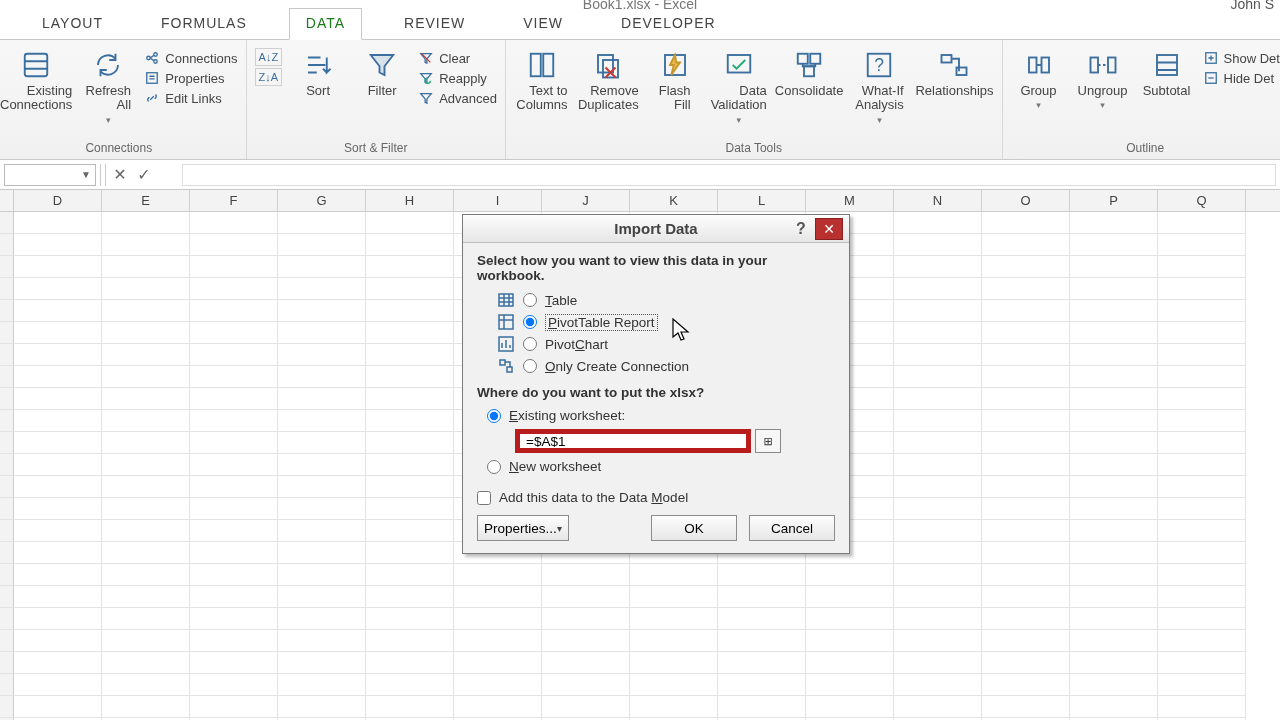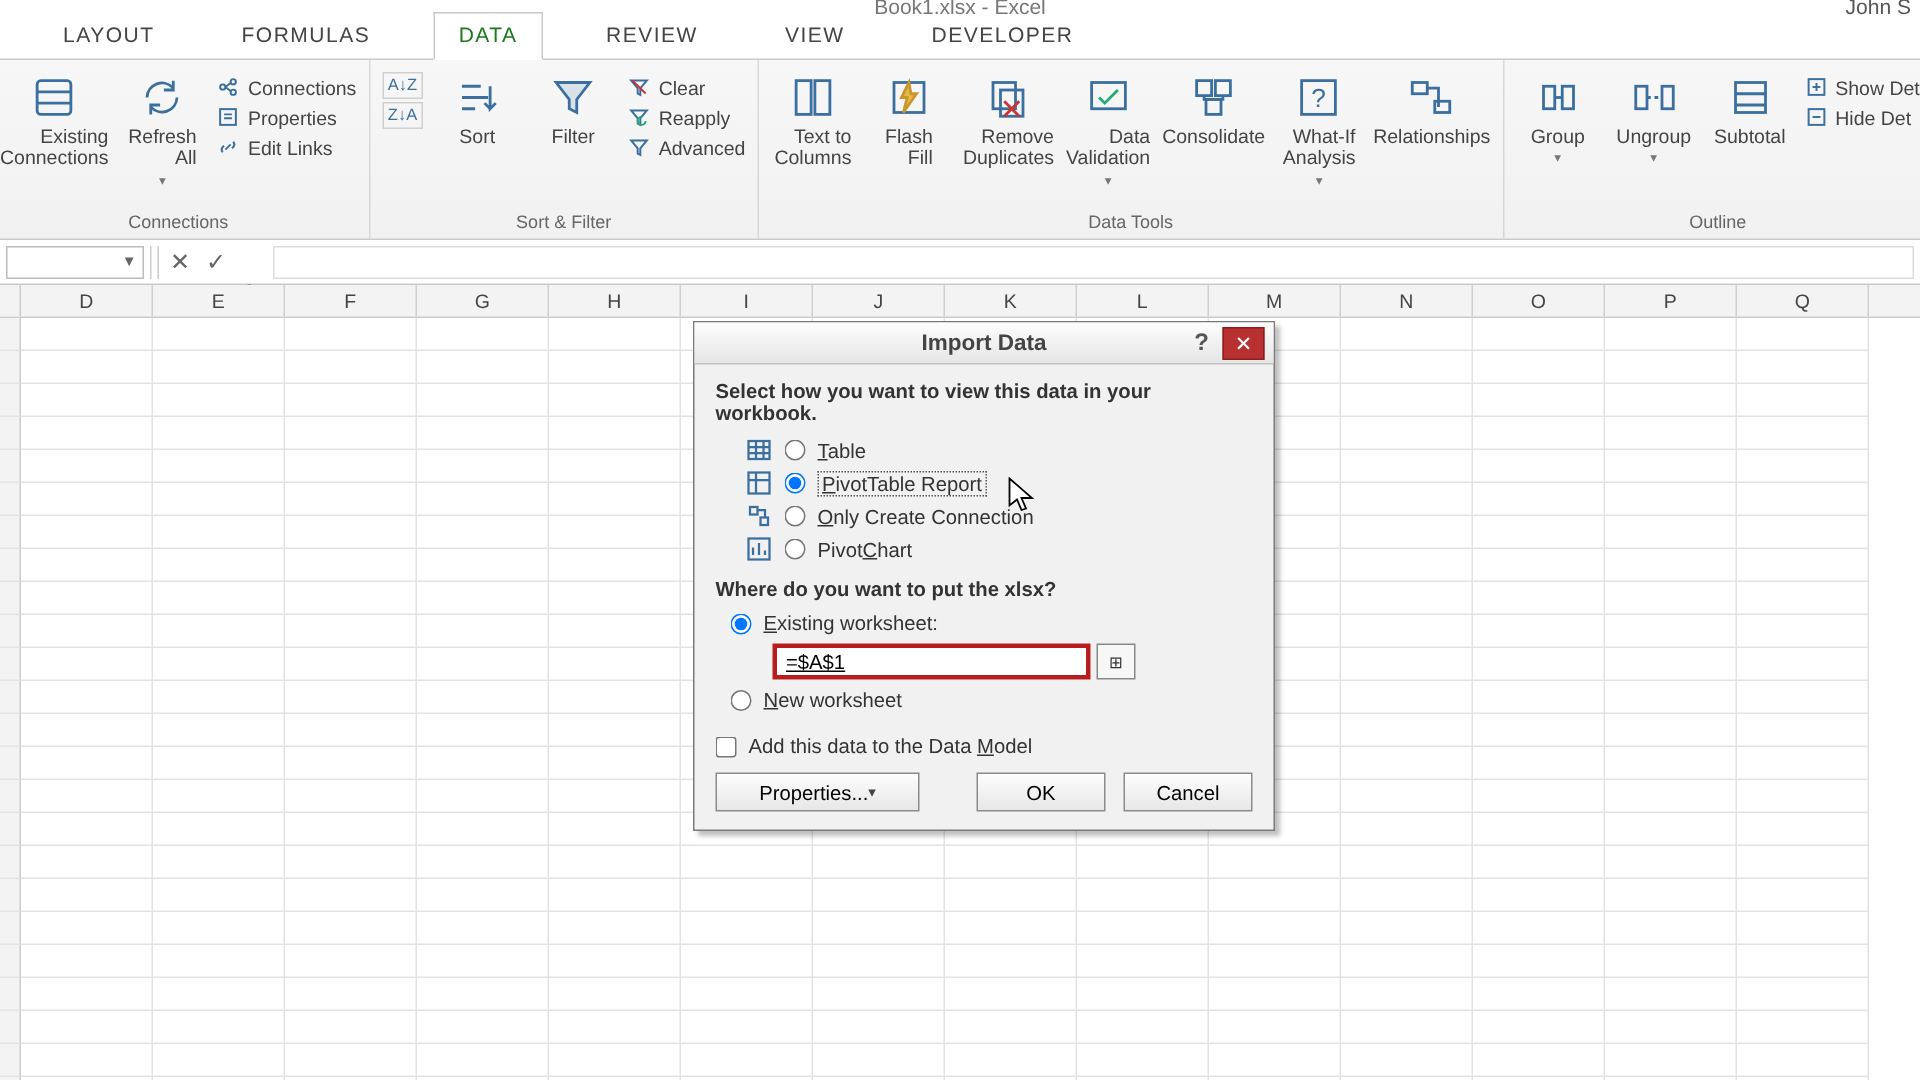--- a/index.html
+++ b/index.html
@@ -56,26 +56,26 @@
   .dlg-body { padding:10px 14px 12px; font-size:13.5px; color:#333; }
   .dlg-section { margin-bottom:8px; }
   .dlg-prompt { font-weight:bold; margin-bottom:6px; }
   .opt-row { display:flex; align-items:center; gap:8px; padding:2px 0 2px 20px; }
   .opt-icon { width:18px; height:18px; display:inline-flex; align-items:center; justify-content:center; }
   input[type=radio],input[type=checkbox]{ width:14px; height:14px; margin:0; }
   .u { text-decoration:underline; }
   .selected-box { border:1px dotted #555; padding:0 2px; }
   .cursor-arrow { position:absolute; left:672px; top:318px; pointer-events:none; }
   .ref-input-wrap { display:flex; align-items:center; gap:4px; padding:4px 0 4px 38px; }
-  .ref-input { width:212px; height:24px; border:3px solid #b91c1c; padding:0 6px; font-size:13.5px;text-decoration:underline; }
+  .ref-input { width:236px; height:24px; border:5px solid #b91c1c; padding:0 6px; font-size:13.5px; }
   .ref-btn { width:26px; height:24px; border:1px solid #888; background:#f7f7f7; display:flex; align-items:center; justify-content:center; font-size:11px; cursor:pointer; }
   .chk-row { display:flex; align-items:center; gap:8px; padding:6px 0 10px 0; }
   .dlg-buttons { display:flex; gap:12px; }
   .dlg-btn { height:26px; border:1px solid #8c8c8c; background:linear-gradient(#fdfdfd,#e7e7e7); font-size:13.5px; cursor:pointer; display:flex; align-items:center; justify-content:center; }
-  .btn-props { width:136px; }
+  .btn-props { width:92px; }
   .btn-props::after { content:" ▾"; font-size:10px; color:#444; }
   .btn-ok { width:86px; margin-left:auto; }
   .btn-cancel { width:86px; }
 
   
   svg { stroke:#3b6fa0; stroke-width:1.5; fill:none; }
 </style>
 </head>
 <body>
 
@@ -218,37 +218,37 @@
               <rect x="3" y="3" width="8" height="18"></rect>
               <rect x="13" y="3" width="8" height="18"></rect>
             </svg>
           </span>
         <span class="lbl" style="white-space:pre-line">Text to
 Columns</span>
       </div>
       <div class="big-btn">
         <span class="glyph">
             <svg viewBox="0 0 24 24" width="30" height="30">
-              <rect x="4" y="4" width="16" height="16"></rect>
-              <path d="M12 4l-4 8h3l-2 8 7-10h-3z" fill="#e7b84a" stroke="#c9962c"></path>
-            </svg>
-          </span>
-        <span class="lbl" style="white-space:pre-line">Flash
-Fill</span>
-      </div>
-      <div class="big-btn">
-        <span class="glyph">
-            <svg viewBox="0 0 24 24" width="30" height="30">
               <rect x="4" y="4" width="12" height="14"></rect>
               <rect x="8" y="8" width="12" height="14"></rect>
               <path d="M10 14l8 8M18 14l-8 8" stroke="#c33"></path>
             </svg>
           </span>
         <span class="lbl" style="white-space:pre-line">Remove
 Duplicates</span>
+      </div>
+      <div class="big-btn">
+        <span class="glyph">
+            <svg viewBox="0 0 24 24" width="30" height="30">
+              <rect x="4" y="4" width="16" height="16"></rect>
+              <path d="M12 4l-4 8h3l-2 8 7-10h-3z" fill="#e7b84a" stroke="#c9962c"></path>
+            </svg>
+          </span>
+        <span class="lbl" style="white-space:pre-line">Flash
+Fill</span>
       </div>
       <div class="big-btn drop-caret">
         <span class="glyph">
             <svg viewBox="0 0 24 24" width="30" height="30">
               <rect x="3" y="4" width="18" height="14"></rect>
               <path d="M7 12l3 3 7-7" stroke="#2a7"></path>
             </svg>
           </span>
         <span class="lbl" style="white-space:pre-line">Data
 Validation</span>
@@ -823,38 +823,38 @@
               <path d="M1 6h14M6 1v14"></path>
             </svg>
           </span>
         <input type="radio" name="view" checked="" style="">
         <span class="selected-box"><span class="u">P</span>ivotTable Report</span>
       </label>
 
       <label class="opt-row">
         <span class="opt-icon">
             <svg viewBox="0 0 16 16" width="16" height="16">
+              <rect x="1" y="1" width="14" height="14"></rect>
+              <path d="M4 12V7M8 12V4M12 12V9"></path>
+            </svg>
+          </span>
+        <input type="radio" name="view" style="">
+        <span>Pivot<span class="u">C</span>hart</span>
+      </label>
+
+      <label class="opt-row">
+        <span class="opt-icon">
+            <svg viewBox="0 0 16 16" width="16" height="16">
               <rect x="2" y="2" width="5" height="5"></rect>
               <rect x="9" y="9" width="5" height="5"></rect>
               <path d="M7 4h5v5"></path>
             </svg>
           </span>
         <input type="radio" name="view" style="">
         <span><span class="u">O</span>nly Create Connection</span>
-      </label>
-
-      <label class="opt-row">
-        <span class="opt-icon">
-            <svg viewBox="0 0 16 16" width="16" height="16">
-              <rect x="1" y="1" width="14" height="14"></rect>
-              <path d="M4 12V7M8 12V4M12 12V9"></path>
-            </svg>
-          </span>
-        <input type="radio" name="view" style="">
-        <span>Pivot<span class="u">C</span>hart</span>
       </label>
     </div>
 
     <div class="dlg-section">
       <div class="dlg-prompt">Where do you want to put the xlsx?</div>
 
       <label class="opt-row" style="padding-left:10px">
         <input type="radio" name="where" checked="" style="">
         <span><span class="u">E</span>xisting worksheet:</span>
       </label>

